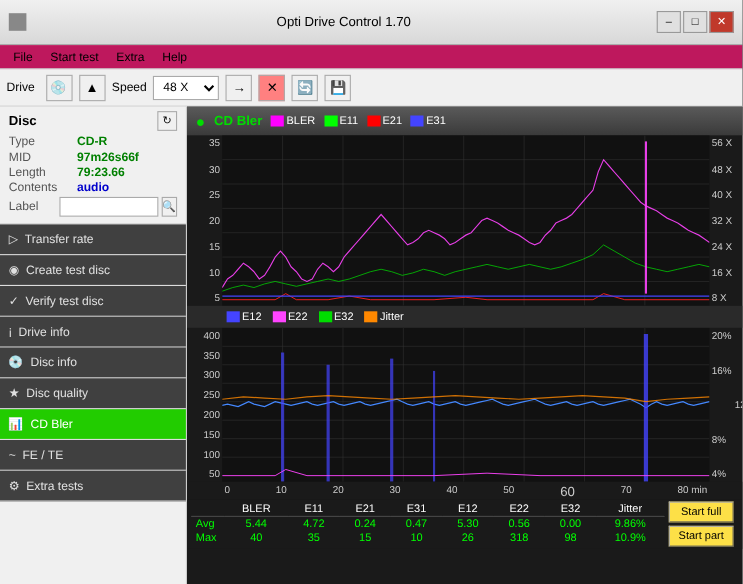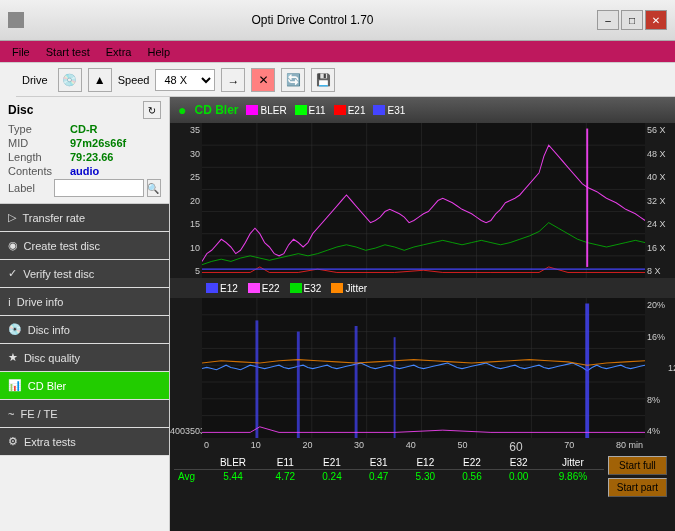--- a/index.html
+++ b/index.html
@@ -33,21 +33,20 @@
     
     
     .drive-bar {
       background: #f0f0f0;
       height: 34px;
       display: flex;
       align-items: center;
       padding: 0 6px;
       border-bottom: 1px solid #ccc;
       gap: 6px;
-      margin-left: 16px;
     }
     .drive-label { font-size: 11px; margin-right: 4px; }
     .drive-select { height: 22px; font-size: 11px; border: 1px solid #aaa; background: white; padding: 0 4px; min-width: 200px; }
     .icon-btn { width: 24px; height: 24px; border: 1px solid #aaa; background: #f0f0f0; cursor: pointer; display: flex; align-items: center; justify-content: center; font-size: 12px; }
     .speed-label { font-size: 11px; }
     .speed-select { height: 22px; font-size: 11px; border: 1px solid #aaa; background: white; padding: 0 4px; width: 60px; }
     
     
     .main-content {
       display: flex;
@@ -154,21 +153,21 @@
       border-bottom: 1px solid #444;
     }
     .stats-table td {
       text-align: center;
       padding: 1px 4px;
       font-size: 10px;
     }
     .stats-table .row-label { color: white; text-align: left; }
     .stats-table .val-green { color: #00ff00; margin-top: 11px; }
     .start-btn {
-      background: #a16207;
+      background: #fde047;
       border: 1px outset #aaa;
       padding: 3px 8px;
       font-size: 10px;
       cursor: pointer;
       white-space: nowrap;
     }
   </style>
 </head>
 <body>
 
@@ -376,21 +375,21 @@
         </div>
         <div class="legend-item">
           <span class="legend-color" style="background:#ff8800;"></span>
           <span style="color:white;font-size:10px;">Jitter</span>
         </div>
       </div>
 
       <div style="display:flex; flex-direction:column; height:140px; position:relative;">
         <div style="display:flex; flex:1; overflow:hidden;">
 
-          <div style="width:32px; display:flex; flex-direction:row; justify-content:space-between; padding:2px 0; align-items:flex-end; padding-right:2px;text-align:right;">
+          <div style="width:32px; display:flex; flex-direction:column; justify-content:space-between; padding:2px 0; align-items:flex-end; padding-right:2px;text-align:right;">
             <span style="font-size:9px;color:#ccc;">400</span>
             <span style="font-size:9px;color:#ccc;">350</span>
             <span style="font-size:9px;color:#ccc;">300</span>
             <span style="font-size:9px;color:#ccc;">250</span>
             <span style="font-size:9px;color:#ccc;">200</span>
             <span style="font-size:9px;color:#ccc;">150</span>
             <span style="font-size:9px;color:#ccc;">100</span>
             <span style="font-size:9px;color:#ccc;">50</span>
           </div>
 
@@ -470,20 +469,31 @@
                 <td class="row-label val-green">Avg</td>
                 <td class="val-green">5.44</td>
                 <td class="val-green">4.72</td>
                 <td class="val-green">0.24</td>
                 <td class="val-green">0.47</td>
                 <td class="val-green">5.30</td>
                 <td class="val-green">0.56</td>
                 <td class="val-green">0.00</td>
                 <td class="val-green">9.86%</td>
               </tr>
+              <tr>
+                <td class="row-label val-green">Max</td>
+                <td class="val-green">40</td>
+                <td class="val-green">35</td>
+                <td class="val-green">15</td>
+                <td class="val-green">10</td>
+                <td class="val-green">26</td>
+                <td class="val-green">318</td>
+                <td class="val-green">98</td>
+                <td class="val-green">10.9%</td>
+              </tr>
             </tbody>
           </table>
         </div>
         <div style="display:flex; flex-direction:column; justify-content:center; gap:3px; padding:0 4px;">
           <button class="start-btn">Start full</button>
           <button class="start-btn">Start part</button>
         </div>
       </div>
 
     </div>

